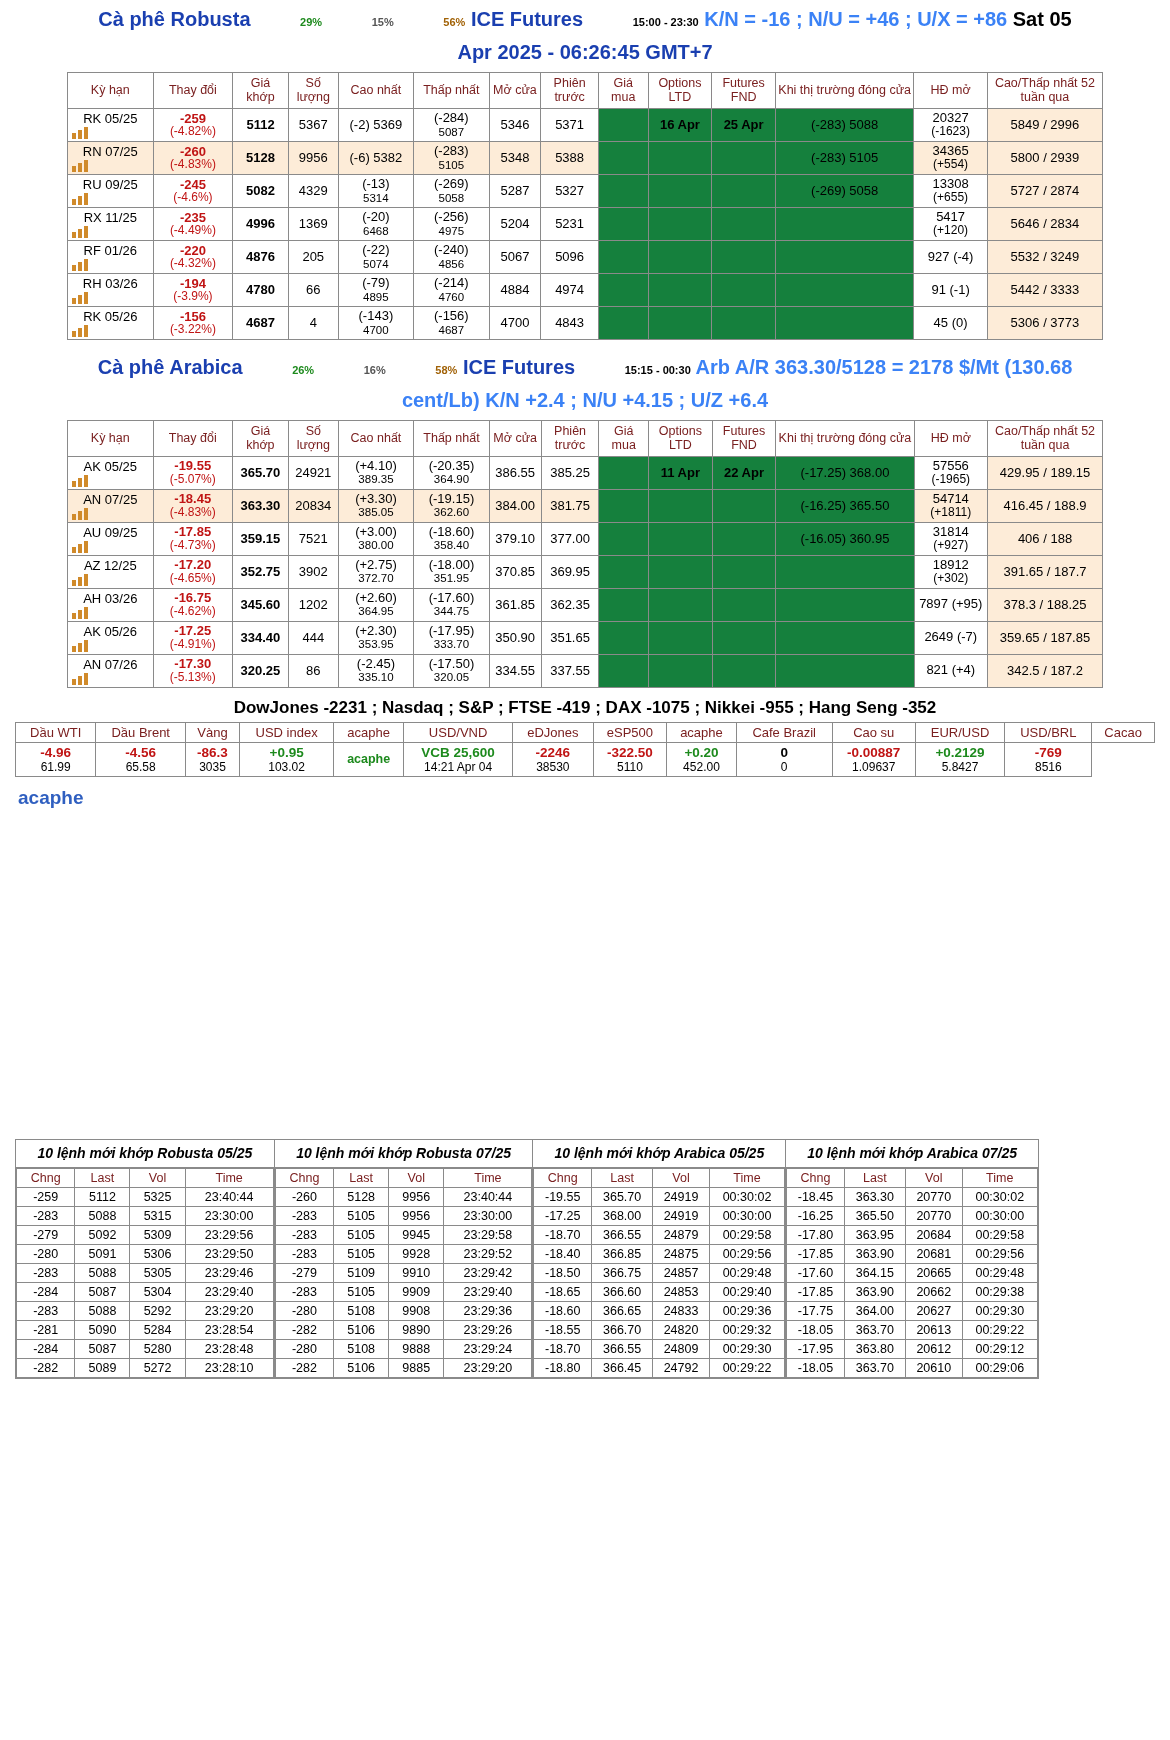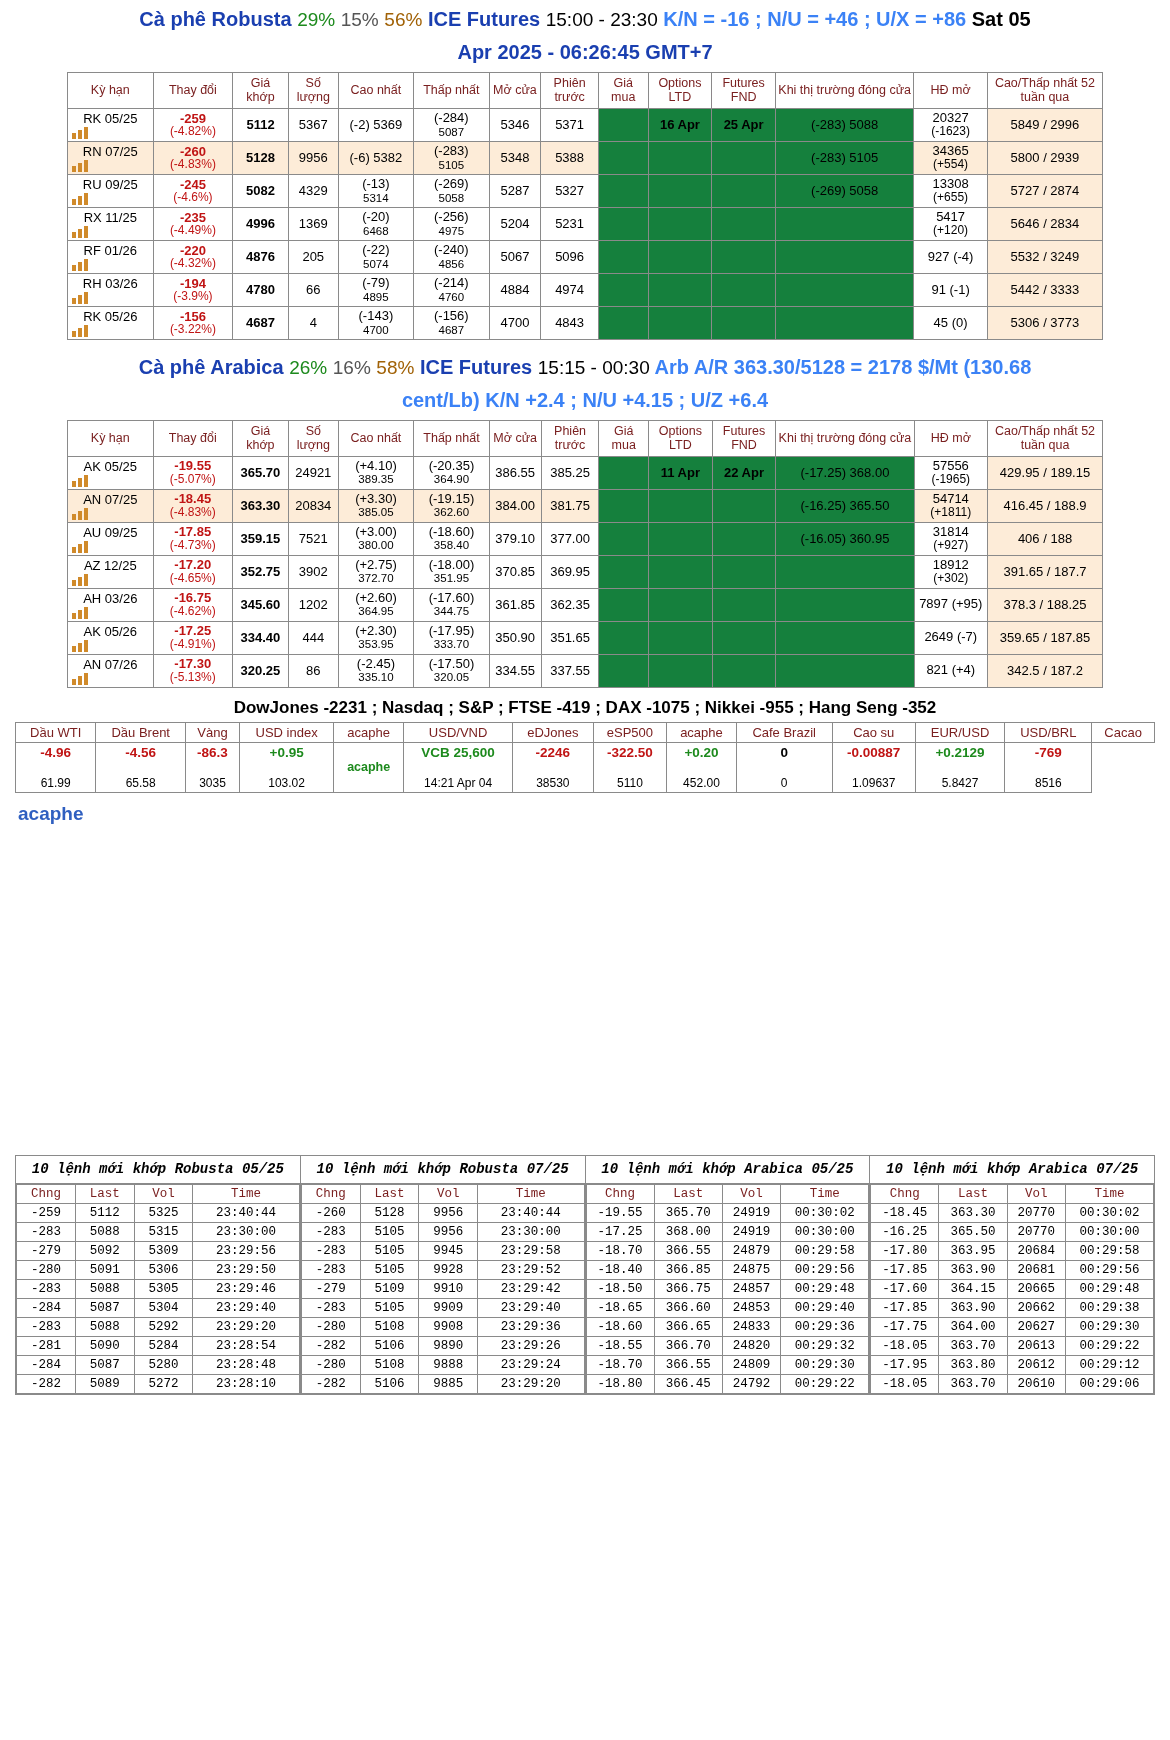--- a/index.html
+++ b/index.html
@@ -21,21 +21,21 @@
     font-size: 20px;
     line-height: 1.35;
     padding: 6px 10px 0 10px;
   }
   .title-line .blue { color: #1a3fb0; }
   .title-line .dred { color: #3b82f6; }
   .title-line .green { color: #1d8a1d; }
   .title-line .grey { color: #555; }
   .title-line .red { color: #a16207; }
   .title-line .black { color: #000; }
-  .title-line .small { font-size: 19px; font-weight: normal; }
+  .title-line .small { font-size: 11px; font-weight: bold; margin-left: 44px; }
 
   
   table.grid {
     border-collapse: collapse;
     margin: 6px auto 0 auto;
     width: 1036px;
     background: #fff;
   }
   table.grid th, table.grid td {
     border: 1px solid #8a8a8a;
@@ -88,33 +88,33 @@
   table.strip th, table.strip td {
     border: 1px solid #8a8a8a;
     text-align: center;
     padding: 2px 5px;
     font-size: 12.5px;
   }
   table.strip th { font-weight: normal; color: #7a2020; font-size: 13px; }
   table.strip td.v1 { font-weight: bold; color: #c01414; font-size: 13.5px; }
   table.strip td.pos { font-weight: bold; color: #1d8a1d; font-size: 13.5px; }
   table.strip td.neu { font-weight: bold; color: #000; font-size: 13.5px; }
-  table.strip td .sub { display: block; font-weight: normal; color: #000; font-size: 12px; margin-top: 16px; }
+  table.strip td .sub { display: block; font-weight: normal; color: #000; font-size: 12px; }
   .acaphe-green { color: #1d8a1d; font-weight: bold; }
 
   .watermark {
     font-weight: bold;
     font-size: 19px;
     color: #2f5fc0;
     padding: 10px 0 0 18px;
   }
 
   
   .orders-wrap { margin: 0 auto; padding-top: 330px; width: 1140px; }
-  table.orders { border-collapse: collapse; width: 1140px; font-family: Liberation Mono, monospace; }
+  table.orders { border-collapse: collapse; width: 1024px; }
   table.orders td, table.orders th { border: 1px solid #8a8a8a; }
   .ord-head {
     text-align: center;
     font-style: italic;
     font-weight: bold;
     font-size: 14px;
     padding: 5px 4px;
     line-height: 1.25;
   }
   table.sub { border-collapse: collapse; width: 100%; }

